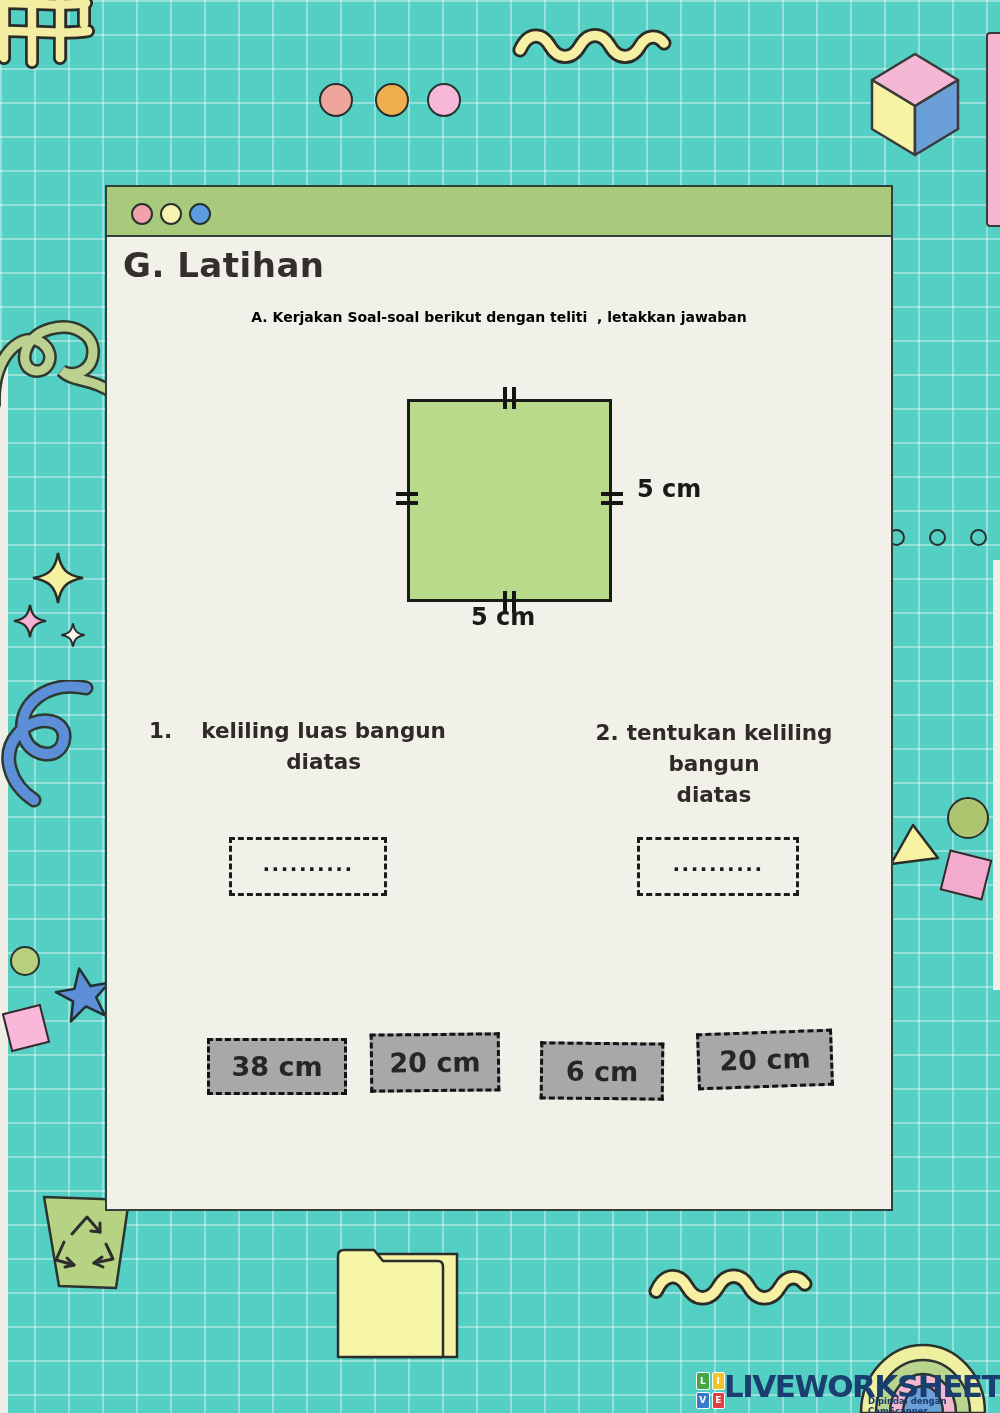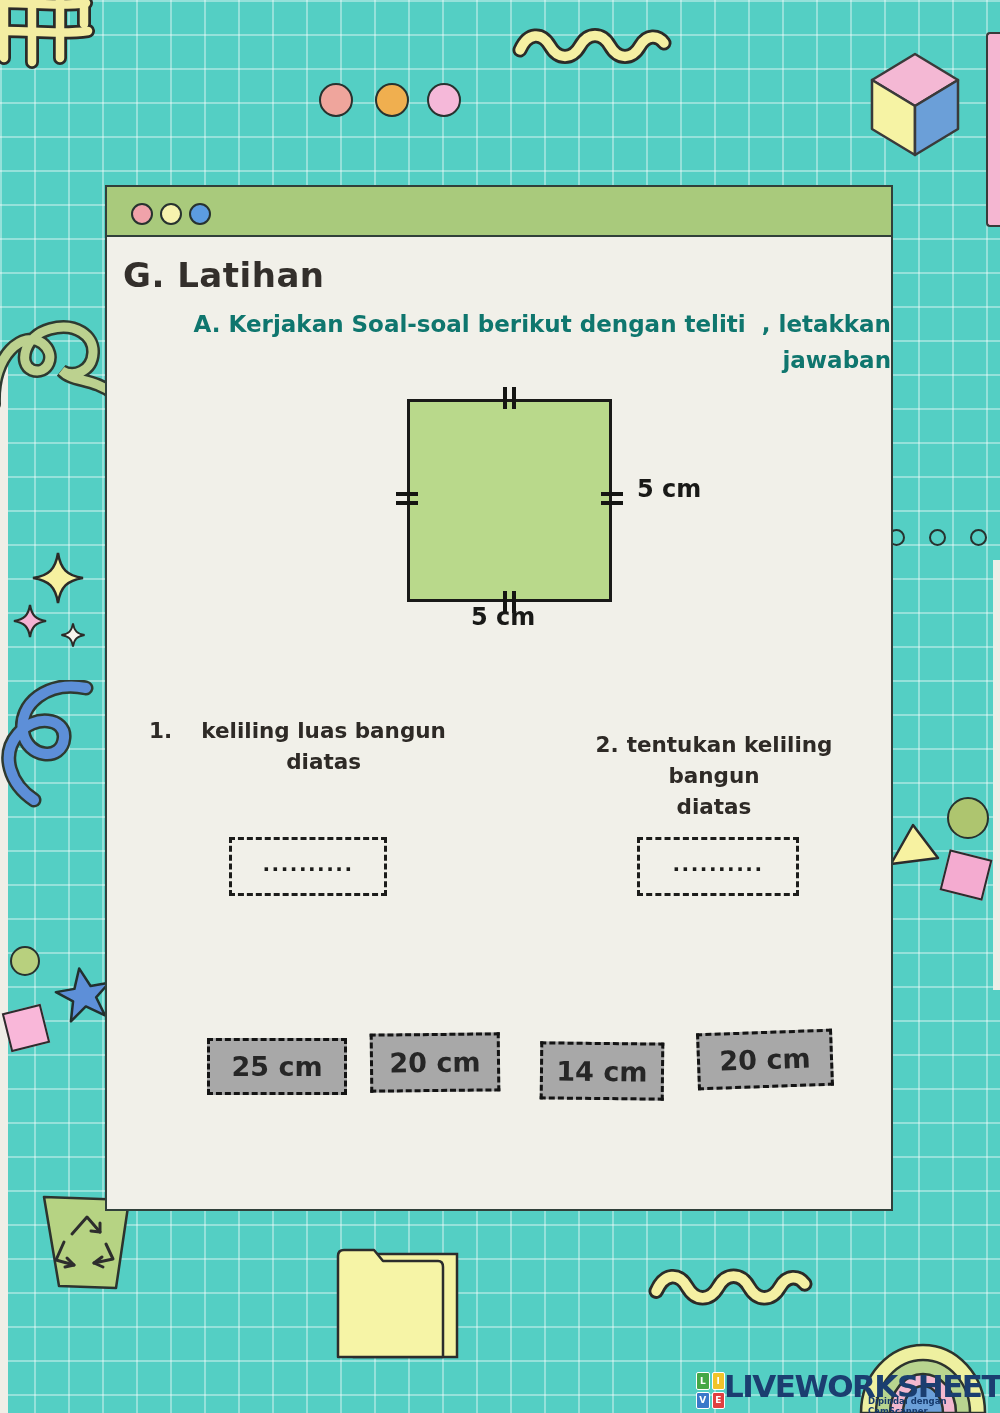--- a/index.html
+++ b/index.html
@@ -24,23 +24,23 @@
   }
   .card-header {
     position:absolute; left:0; top:0; right:0; height:50px;
     background:#a9ca7c; border-bottom:2px solid #31403a;
   }
   .win-dot { position:absolute; top:16px; width:22px; height:22px; border-radius:50%; border:2px solid #27322f; }
   .dot-pink { left:24px; background:#f0a2aa; }
   .dot-yellow { left:53px; background:#f7f3ae; }
   .dot-blue { left:82px; background:#5c9ce0; }
 
-  .page-title { position:absolute; left:16px; top:58px; font-size:34px; font-weight:800; letter-spacing:.5px; color:#332f2b;margin-top:10px; }
-
-  .instructions { position:absolute; left:0; right:0; top:120px; text-align:right; font-size:23px; font-weight:700; line-height:1.55; color:#0f766e; }
+  .page-title { position:absolute; left:16px; top:58px; font-size:34px; font-weight:800; letter-spacing:.5px; color:#332f2b; }
+
+  .instructions { position:absolute; left:0; right:0; top:120px; text-align:center; font-size:14px; font-weight:700; line-height:1.55; color:#000000; }
 
   
   .fig-square {
     position:absolute; left:300px; top:212px; width:205px; height:203px;
     background:#b9d98b; border:3.5px solid #1a1a18;
   }
   .tick { position:absolute; background:#151513; }
   .tick.v { width:3.5px; height:22px; }
   .tick.h { width:22px; height:3.5px; }
   .fig-label { position:absolute; font-size:24px; font-weight:800; color:#191917; }
@@ -227,42 +227,42 @@
   <span class="fig-label" style="left:530px;top:288px">5 cm</span>
   <span class="fig-label" style="left:364px;top:416px">5 cm</span>
 
   <div class="question q1 q-row" style="left:42px;top:528px;width:300px">
     <span class="q-num">1.</span>
     <div class="q-lines" style="flex:1">
       <div>keliling luas bangun</div>
       <div>diatas</div>
     </div>
   </div>
-  <div class="question q2" style="left:452px;top:542px;width:310px;text-align:center">
+  <div class="question q2" style="left:452px;top:530px;width:310px;text-align:center">
     <div>
       <span class="q-num">2.</span><span>tentukan keliling bangun</span>
     </div>
     <div>diatas</div>
   </div>
 
   <div class="answer-box" style="left:122px;top:650px;width:158px;height:59px">
     <span class="answer-dots">..........</span>
   </div>
   <div class="answer-box" style="left:530px;top:650px;width:162px;height:59px">
     <span class="answer-dots">..........</span>
   </div>
 
   <div class="option-box" style="left:100px;top:851px;width:140px;height:57px">
-    <span>25 cm</span>
+    <span>38 cm</span>
   </div>
   <div class="option-box" style="left:263px;top:846px;width:130px;height:59px;transform:rotate(-0.6deg)">
     <span>20 cm</span>
   </div>
   <div class="option-box" style="left:433px;top:855px;width:124px;height:58px;transform:rotate(0.6deg)">
-    <span>14 cm</span>
+    <span>6 cm</span>
   </div>
   <div class="option-box" style="left:590px;top:844px;width:136px;height:57px;transform:rotate(-2deg)">
     <span>20 cm</span>
   </div>
 
 </div>
 
 <div class="logo-grid">
   <span class="logo-cell lc-l">L</span>
   <span class="logo-cell lc-i">I</span>

